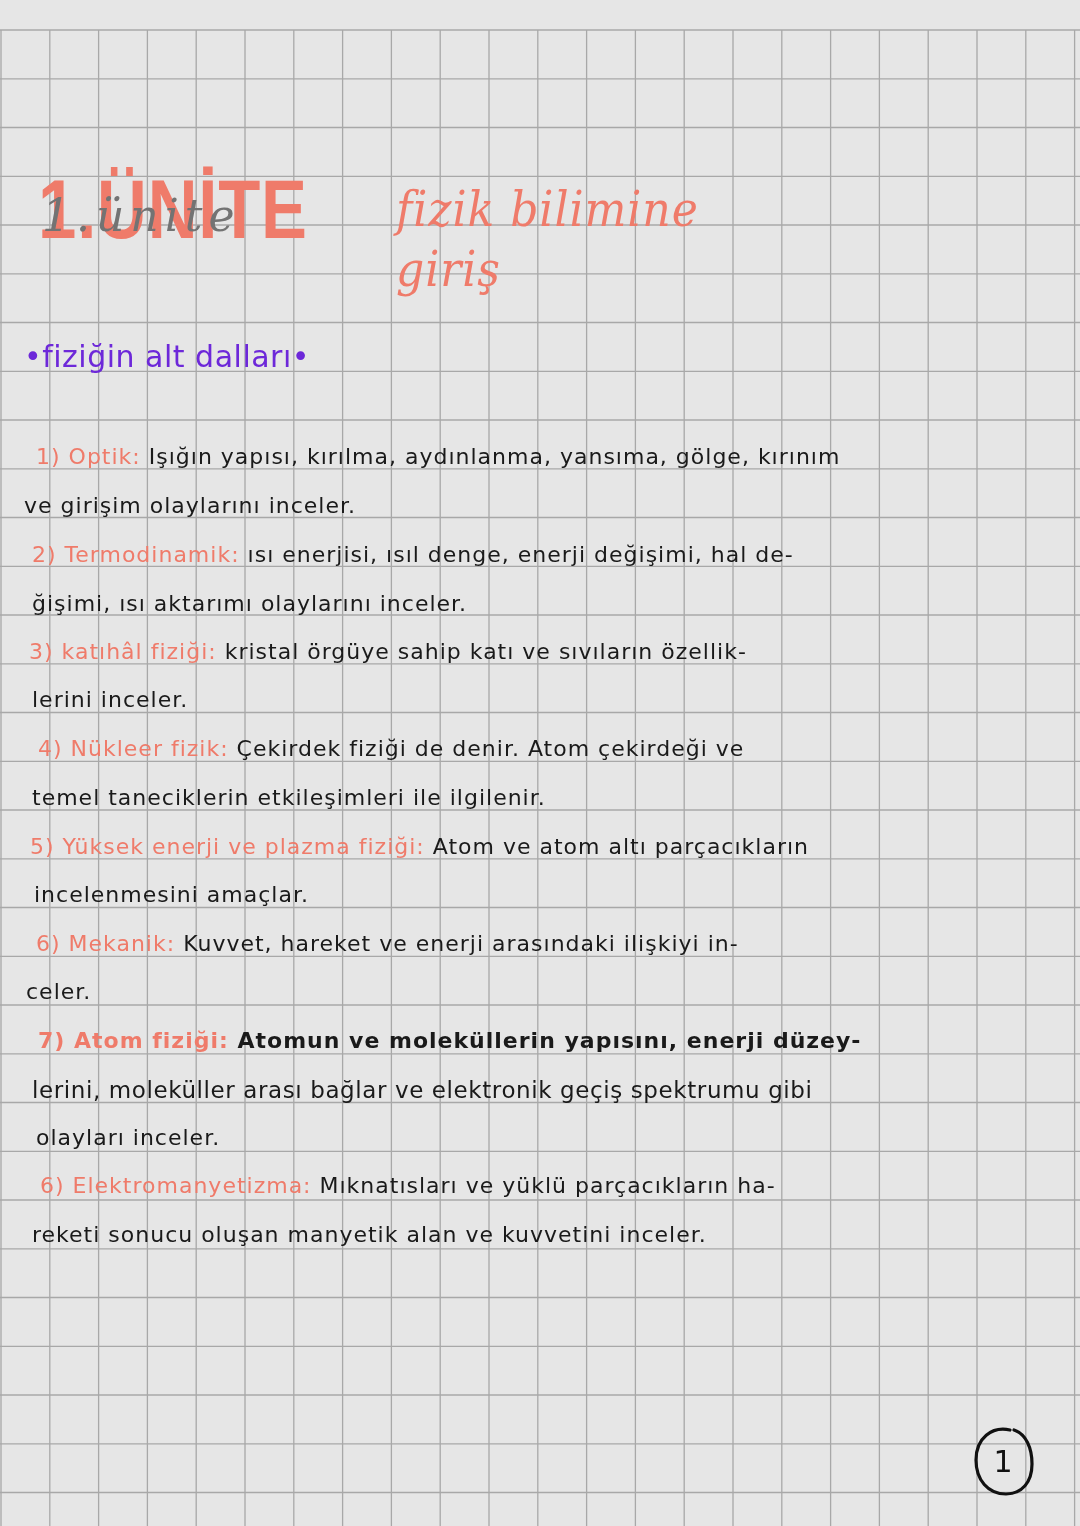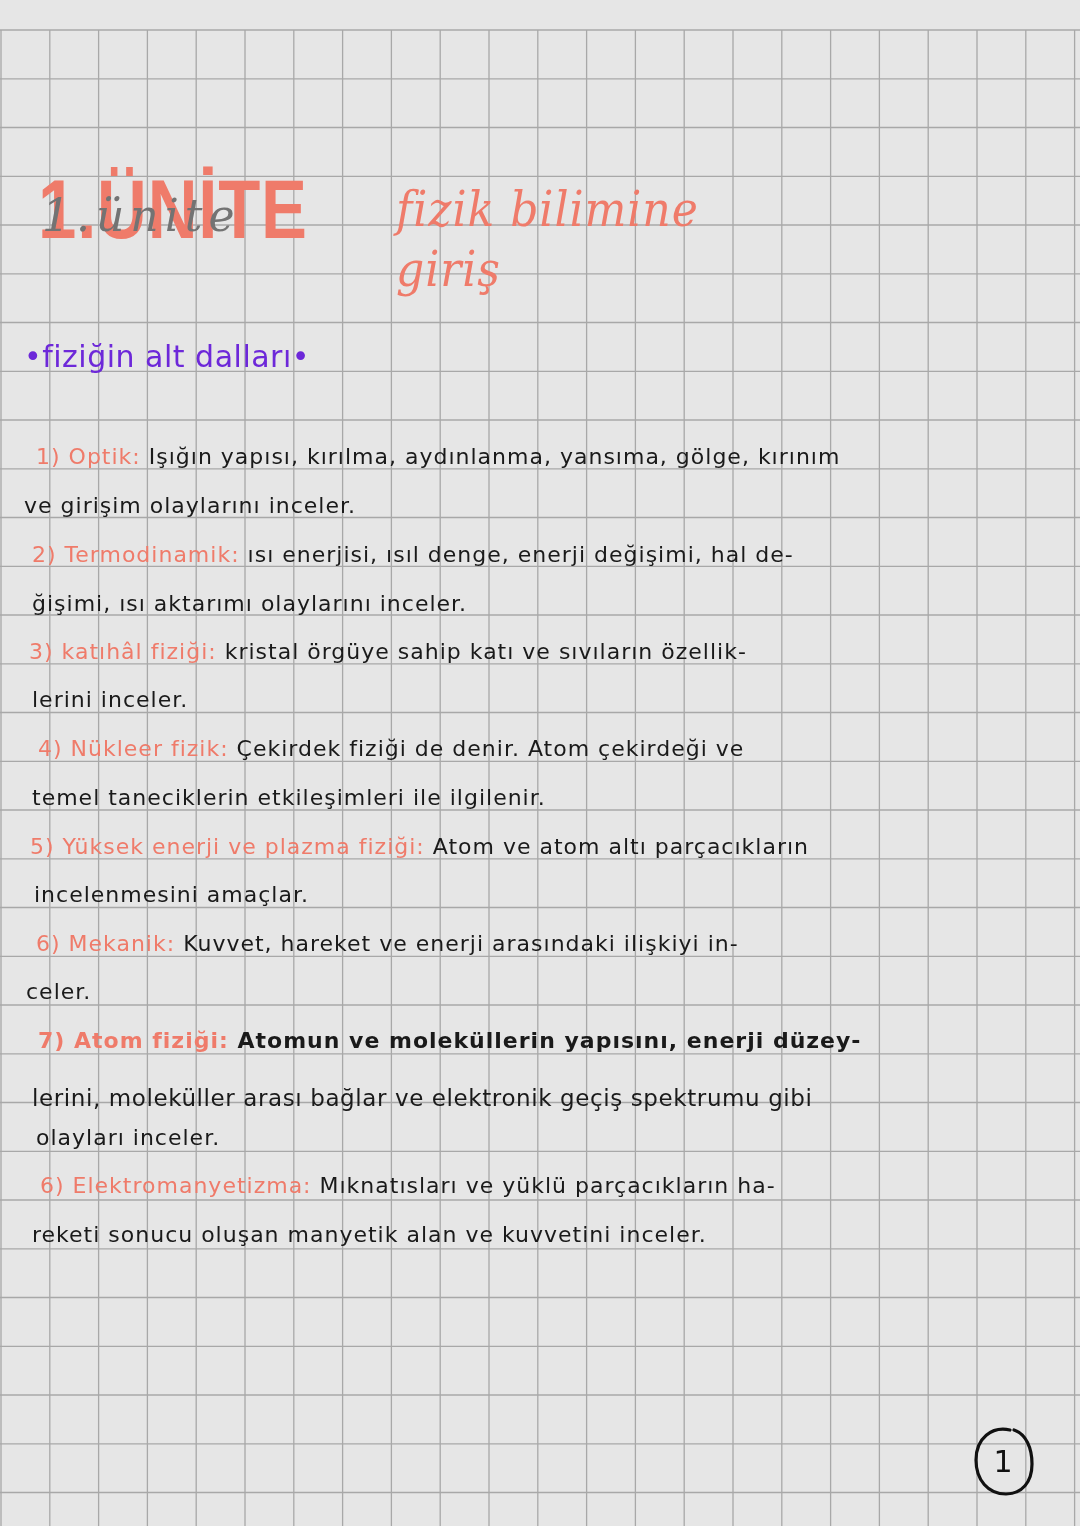--- a/index.html
+++ b/index.html
@@ -125,21 +125,21 @@
   <div class="line" style="left:38px;top:729px;"><span class="term">4) Nükleer fizik:</span><span> Çekirdek fiziği de denir. Atom çekirdeği ve</span></div>
   <div class="line" style="left:32px;top:778px;">temel taneciklerin etkileşimleri ile ilgilenir.</div>
 
   <div class="line" style="left:30px;top:827px;"><span class="term">5) Yüksek enerji ve plazma fiziği:</span><span> Atom ve atom altı parçacıkların</span></div>
   <div class="line" style="left:34px;top:875px;">incelenmesini amaçlar.</div>
 
   <div class="line" style="left:36px;top:924px;"><span class="term">6) Mekanik:</span><span> Kuvvet, hareket ve enerji arasındaki ilişkiyi in-</span></div>
   <div class="line" style="left:26px;top:972px;">celer.</div>
 
   <div class="line" style="left:38px;top:1021px;font-weight:bold;"><span class="term">7) Atom fiziği:</span><span> Atomun ve moleküllerin yapısını, enerji düzey-</span></div>
-  <div class="line" style="left:32px;top:1070px;font-size:23px;letter-spacing:0.6px;margin-top:8px;">lerini, moleküller arası bağlar ve elektronik geçiş spektrumu gibi</div>
+  <div class="line" style="left:32px;top:1070px;font-size:23px;letter-spacing:0.6px;">lerini, moleküller arası bağlar ve elektronik geçiş spektrumu gibi</div>
   <div class="line" style="left:36px;top:1118px;">olayları inceler.</div>
 
   <div class="line" style="left:40px;top:1166px;"><span class="term">6) Elektromanyetizma:</span><span> Mıknatısları ve yüklü parçacıkların ha-</span></div>
   <div class="line" style="left:32px;top:1215px;">reketi sonucu oluşan manyetik alan ve kuvvetini inceler.</div>
 </div>
 
 <div class="page-num">
   <svg width="64" height="72" viewBox="0 0 64 72" xmlns="http://www.w3.org/2000/svg">
     <path d="M38 4 C20 0 4 12 4 34 C4 54 16 68 34 68 C50 68 60 56 60 38 C60 22 54 8 42 4" fill="none" stroke="#111" stroke-width="3.2" stroke-linecap="round"></path>
     <text x="31" y="46" text-anchor="middle" font-family="DejaVu Sans, sans-serif" font-size="30" fill="#111">1</text>

